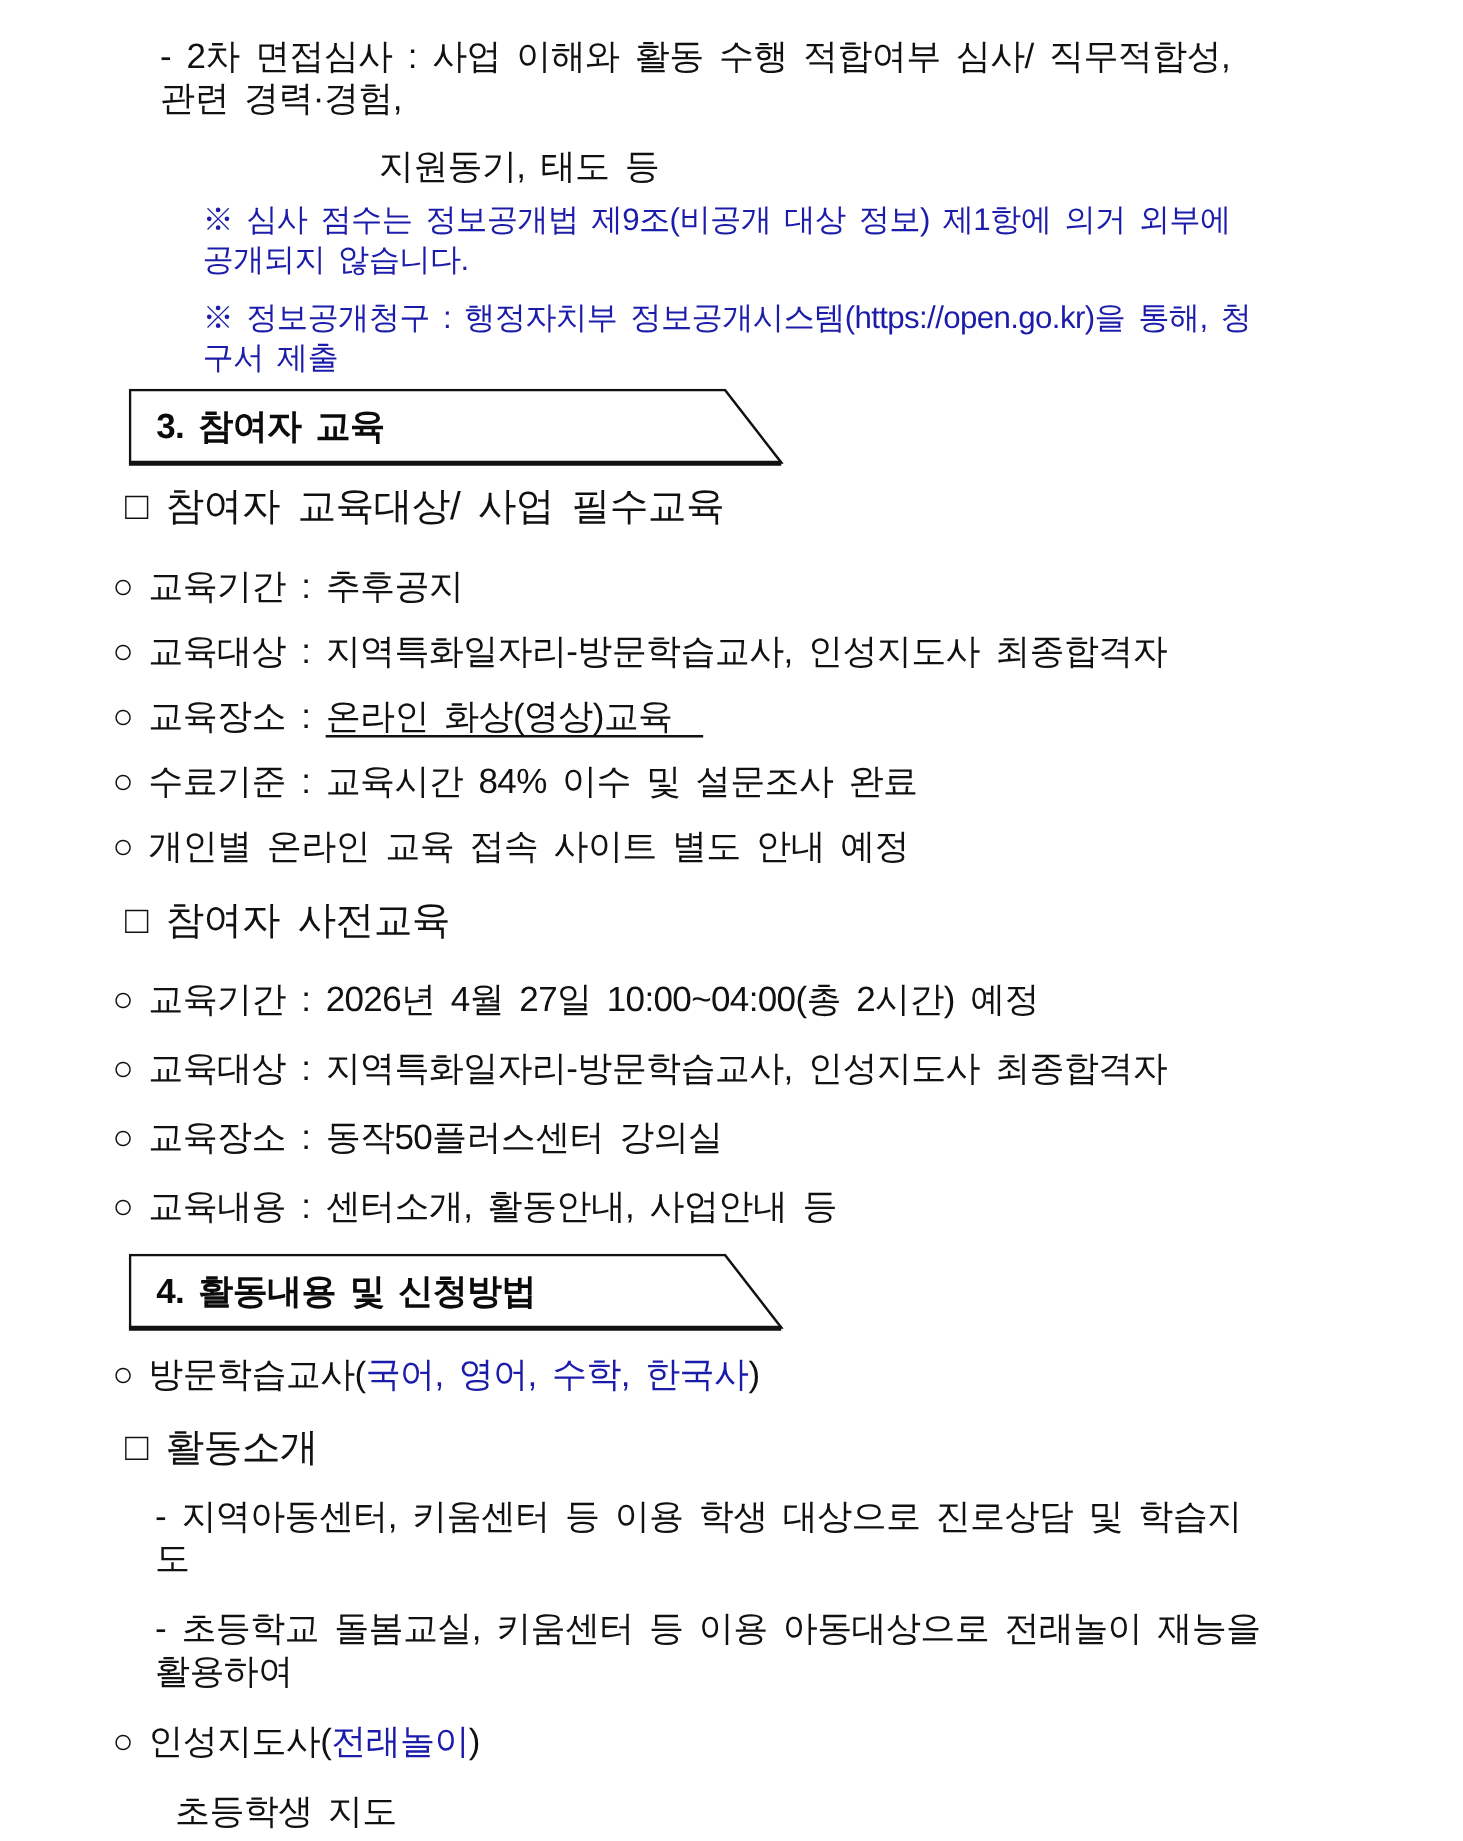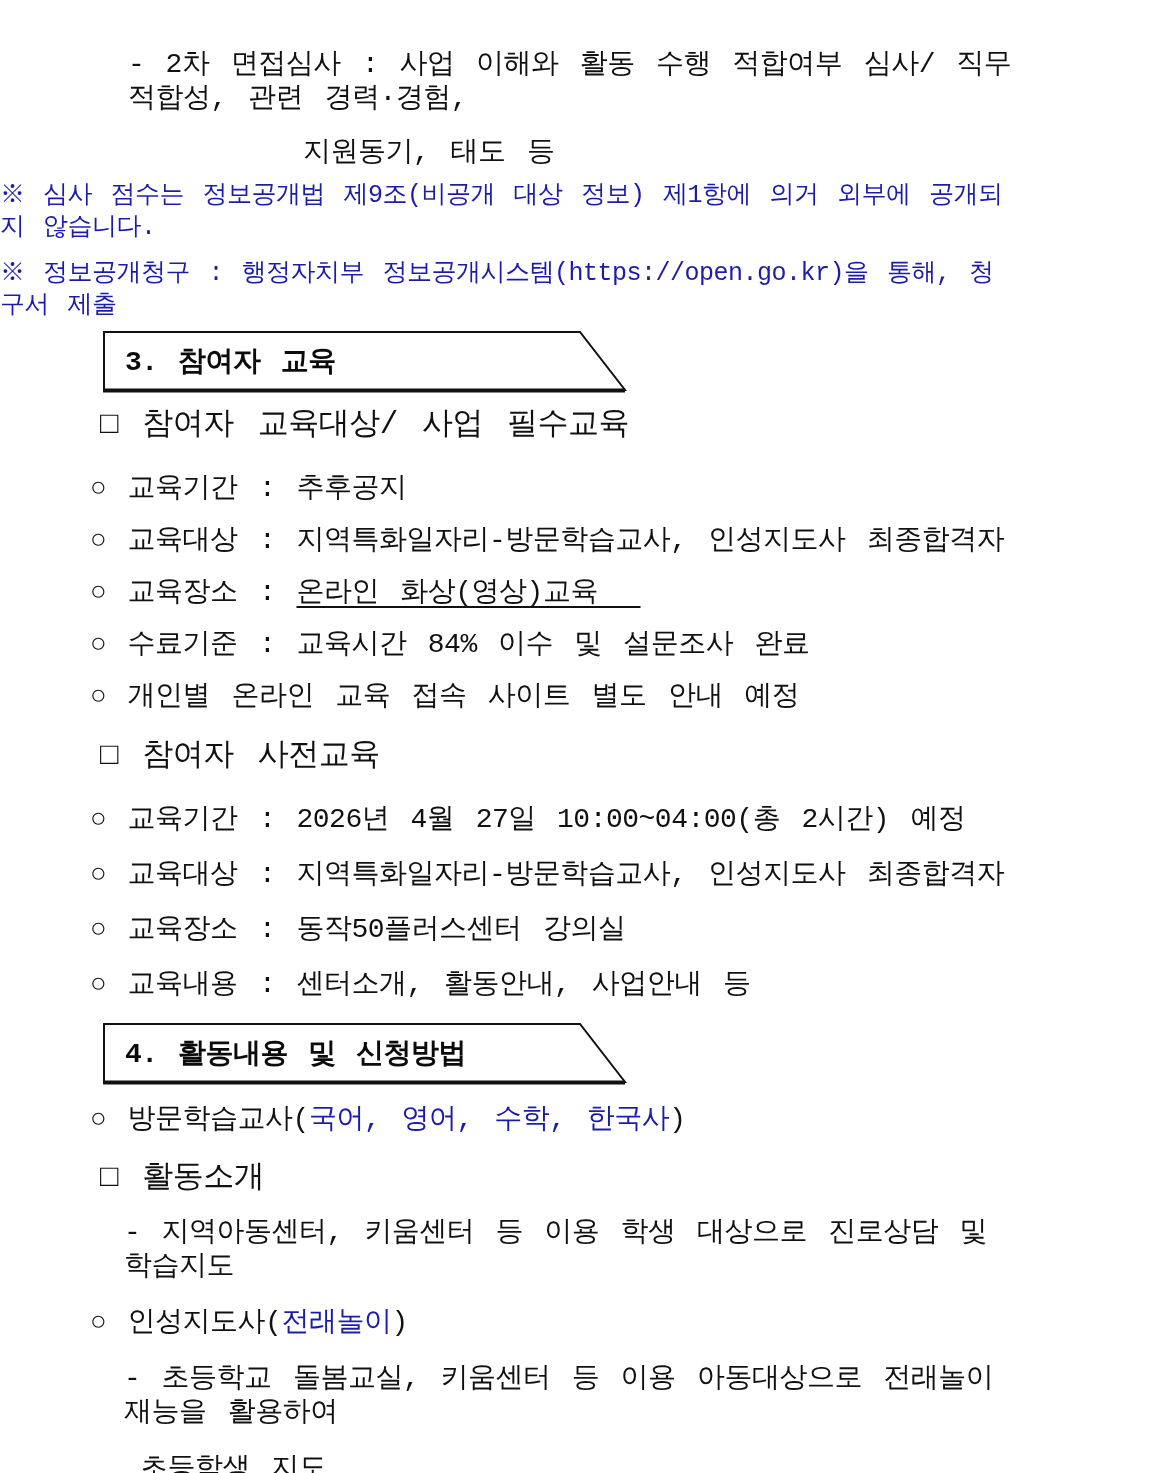--- a/index.html
+++ b/index.html
@@ -1,23 +1,23 @@
 <!DOCTYPE html>
 <html lang="ko"><head>
 <meta charset="utf-8">
 <style>
   html,body{margin:0;padding:0;background:#ffffff;}
   .page{
     width:1013px;
     height:1473px;
     background:#ffffff;
     box-sizing:border-box;
-    padding-top:48px;
+    padding-top:28px;
     overflow:hidden;
-    font-family:Liberation Mono, monospace;
+    font-family:Liberation Sans, sans-serif;
     color:#111111;
   }
   .line{white-space:pre-wrap;}
   .body{
     font-size:28px;
     line-height:34px;
     letter-spacing:-0.5px;
     word-spacing:5px;
   }
   .note{
@@ -28,21 +28,21 @@
     color:#1c1caa;
   }
   .heading{
     font-size:31px;
     line-height:38px;
     letter-spacing:-0.5px;
     word-spacing:6px;
   }
   .ml-line1{margin-left:128px;margin-bottom:20px;}
   .ml-line2{margin-left:303px;margin-bottom:10px;}
-  .ml-note{}
+  .ml-note{margin-left:162px;}
   .mb-note1{margin-bottom:14px;}
   .mb-note2{margin-bottom:9px;}
   .ml-h{margin-left:100px;}
   .mb-h1{margin-bottom:28px;}
   .ml-item{margin-left:90px;}
   .ml-dash{margin-left:124px;}
   .ml-cont{margin-left:140px;}
   .g1-item{margin-bottom:18px;}
   .g2-item{margin-bottom:21px;}
   .act-item{margin-bottom:22px;}
@@ -106,18 +106,18 @@
     <svg width="524" height="62" viewBox="0 0 524 62" aria-hidden="true">
       <polygon points="1,1 477,1 522,59 1,59" fill="#ffffff" stroke="#111111" stroke-width="2"></polygon>
       <line x1="0" y1="59.5" x2="522" y2="59.5" stroke="#111111" stroke-width="4"></line>
     </svg>
     <span class="banner-title">4. 활동내용 및 신청방법</span>
   </div>
 
   <div class="line body ml-item act-item"><span>○ 방문학습교사(</span><span class="blue">국어, 영어, 수학, 한국사</span><span>)</span></div>
   <div class="line heading ml-h mt-h3">□ 활동소개</div>
   <div class="line body ml-dash act-item">- 지역아동센터, 키움센터 등 이용 학생 대상으로 진로상담 및 학습지도</div>
+  <div class="line body ml-dash act-item">- 초등학교 돌봄교실, 키움센터 등 이용 아동대상으로 전래놀이 재능을 활용하여</div>
   <div class="line body ml-item act-item"><span>○ 인성지도사(</span><span class="blue">전래놀이</span><span>)</span></div>
-  <div class="line body ml-dash act-item">- 초등학교 돌봄교실, 키움센터 등 이용 아동대상으로 전래놀이 재능을 활용하여</div>
   <div class="line body ml-cont act-item">초등학생 지도</div>
   <div class="line body ml-dash act-item">- 초등학생 인•심성교육의 이해를 통해 올바른 가치관 형성 유도</div>
 
 </div>
 
 </body></html>

